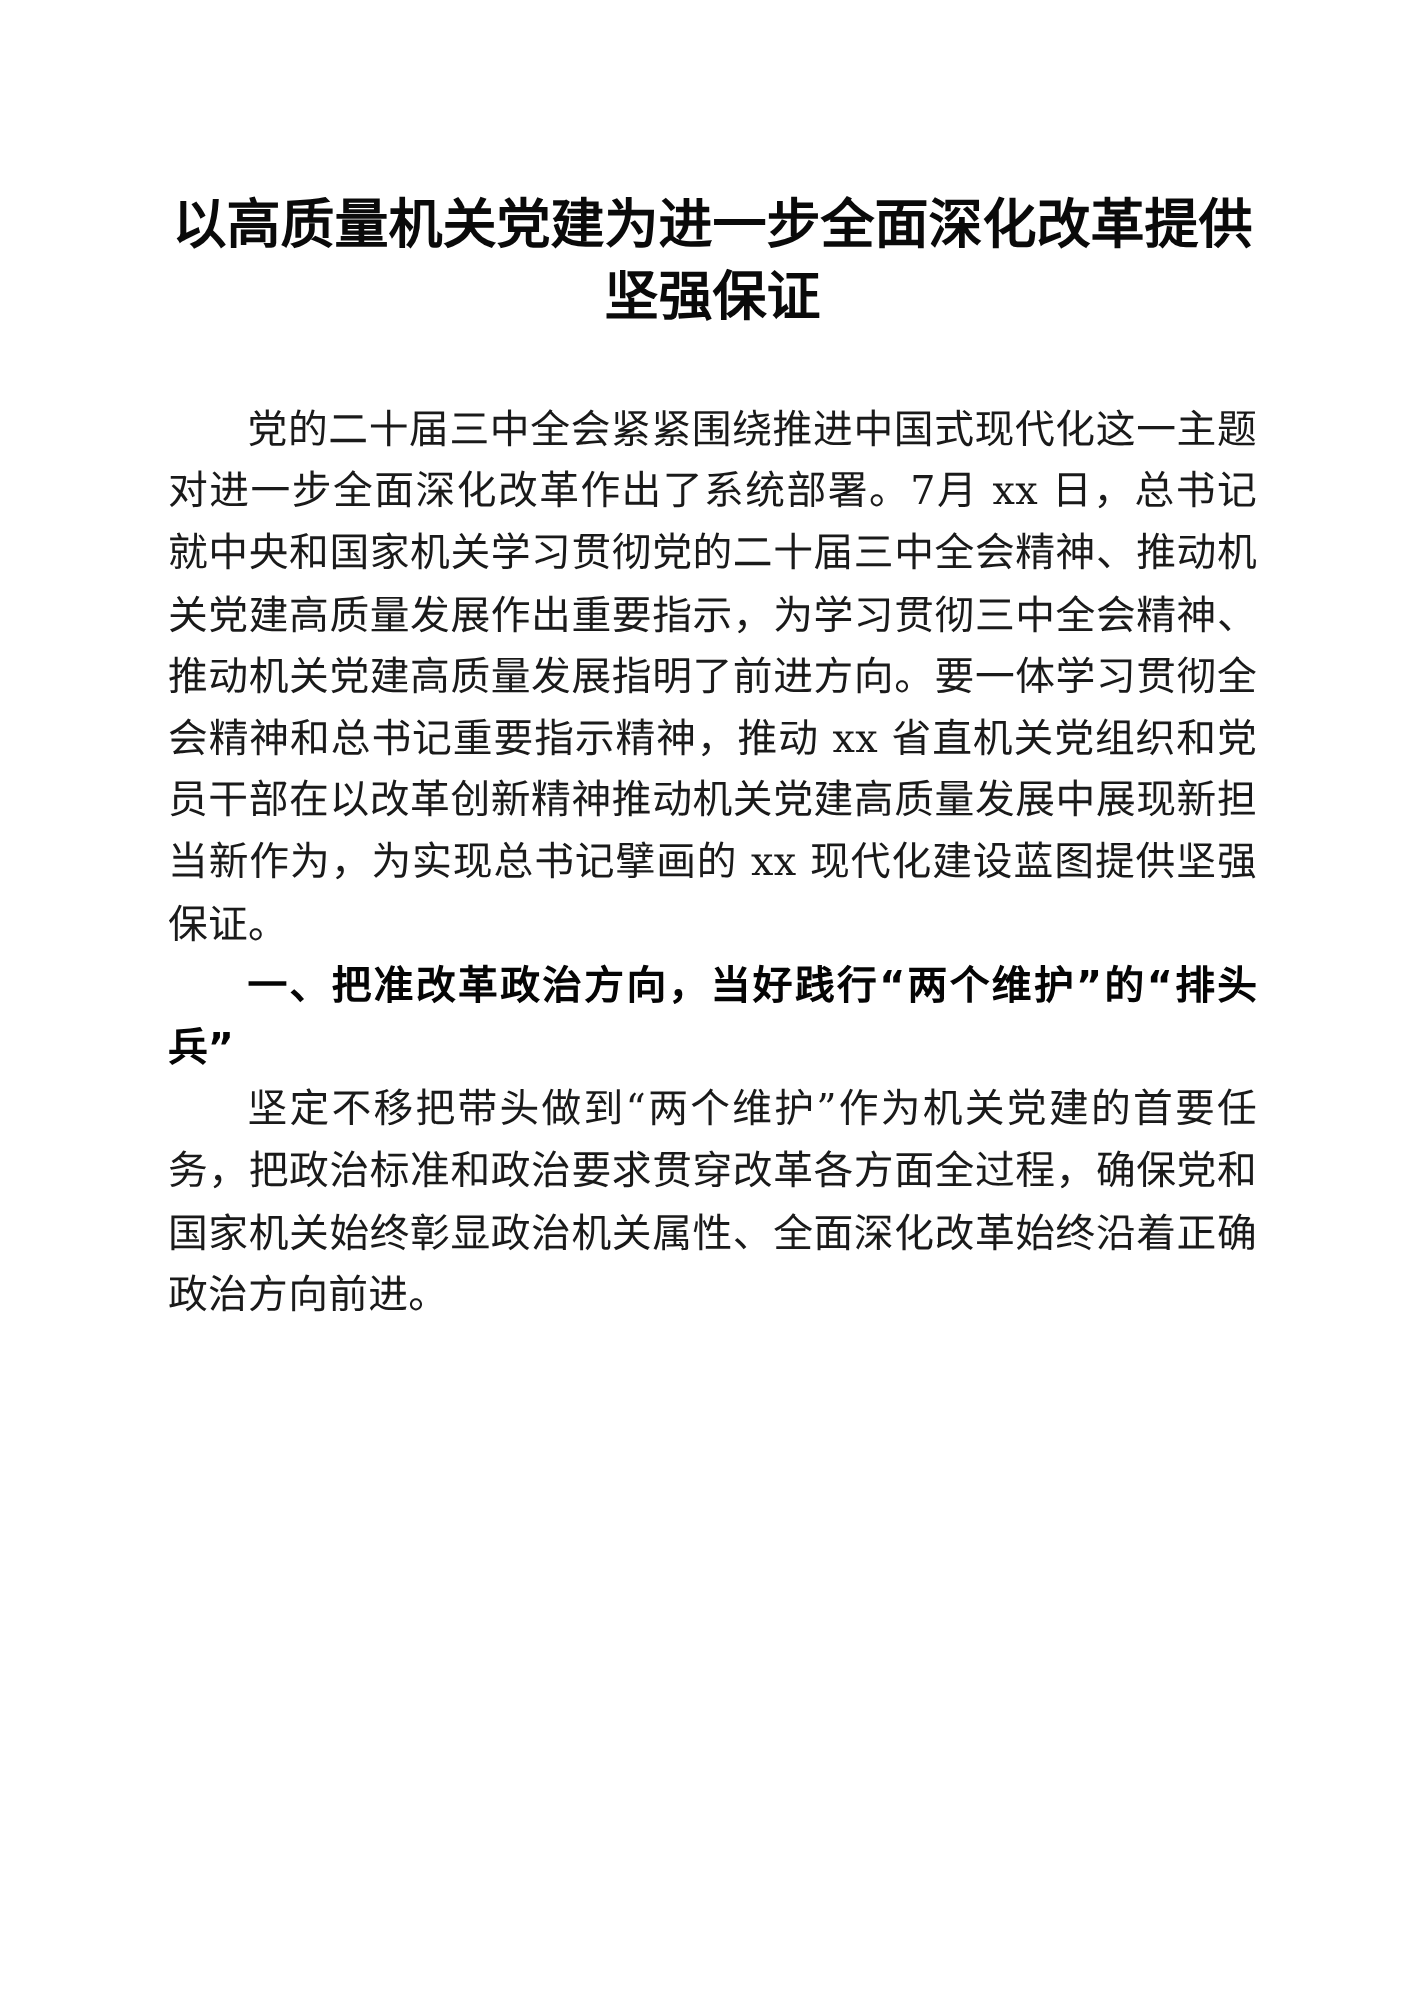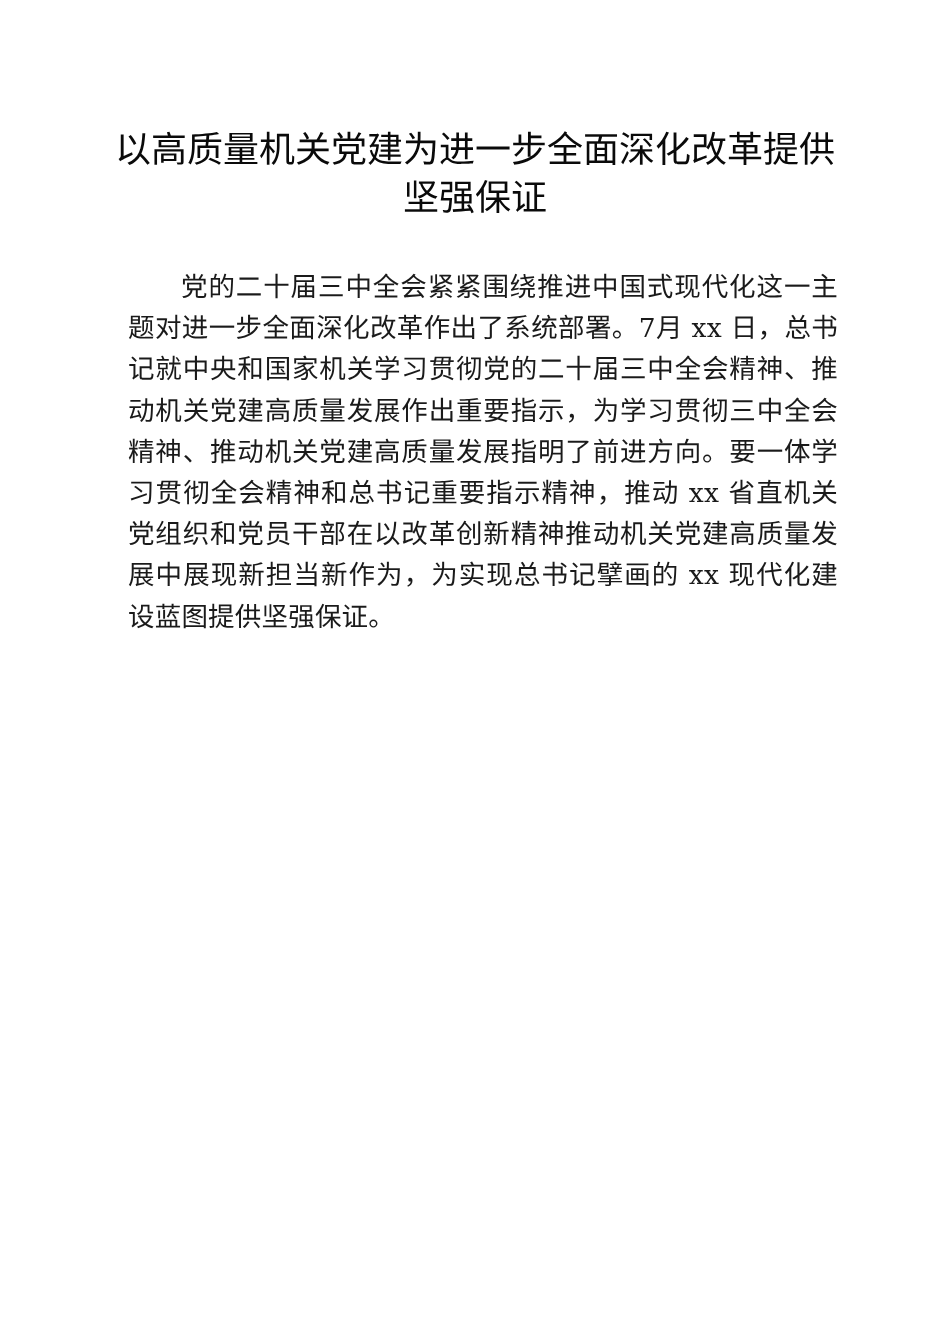--- a/index.html
+++ b/index.html
@@ -20,34 +20,33 @@
 
   .page-inner {
     position: absolute;
     left: 112px;
     top: 0;
     width: 726px;
   }
 
   .doc-title {
     font-family: "DejaVu Serif", "Liberation Serif", serif;
-    font-weight: normal;
+    font-weight: bold;
     font-size: 36px;
     line-height: 48px;
     color: #0a0a0a;
     text-align: center;
     margin: 0;
     padding-top: 126px;
     letter-spacing: 0px;
     word-break: break-all;
   }
 
   .body-block {
     padding-top: 44px;
-    margin-left: 16px;
   }
 
   p.para {
     font-family: "DejaVu Serif", "Liberation Serif", serif;
     font-size: 26.5px;
     line-height: 41.2px;
     color: #1a1a1a;
     margin: 0;
     text-align: justify;
     text-justify: inter-character;
@@ -72,18 +71,20 @@
   <div class="page-inner">
 
     <h1 class="doc-title">
       <span>以高质量机关党建为进一步全面深化改革提供</span><span>坚强保证</span>
     </h1>
 
     <div class="body-block">
 
       <p class="para">党的二十届三中全会紧紧围绕推进中国式现代化这一主题对进一步全面深化改革作出了系统部署。7月 xx 日，总书记就中央和国家机关学习贯彻党的二十届三中全会精神、推动机关党建高质量发展作出重要指示，为学习贯彻三中全会精神、推动机关党建高质量发展指明了前进方向。要一体学习贯彻全会精神和总书记重要指示精神，推动 xx 省直机关党组织和党员干部在以改革创新精神推动机关党建高质量发展中展现新担当新作为，为实现总书记擘画的 xx 现代化建设蓝图提供坚强保证。</p>
 
+      <p class="para heading">一、把准改革政治方向，当好践行“两个维护”的“排头兵”</p>
 
+      <p class="para">坚定不移把带头做到“两个维护”作为机关党建的首要任务，把政治标准和政治要求贯穿改革各方面全过程，确保党和国家机关始终彰显政治机关属性、全面深化改革始终沿着正确政治方向前进。</p>
 
 
     </div>
   </div>
 </div>
 
 </body></html>

